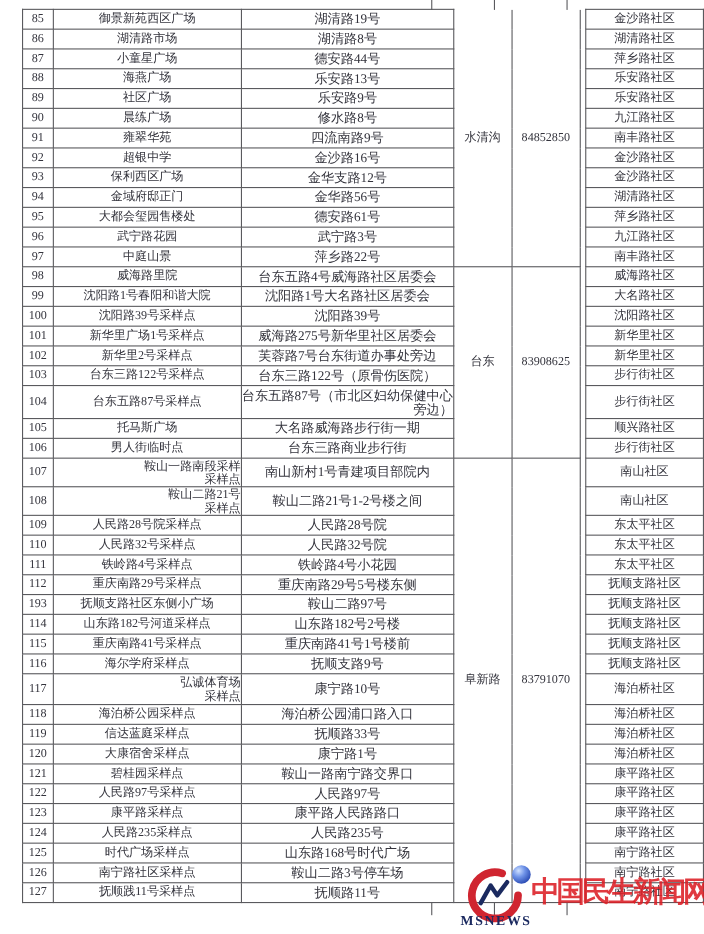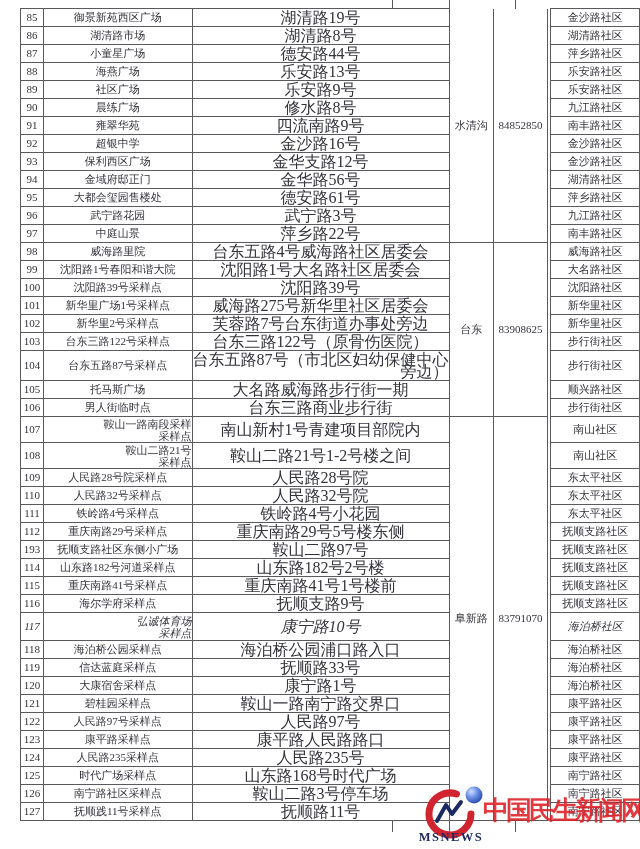--- a/index.html
+++ b/index.html
@@ -11,25 +11,25 @@
     position:absolute;left:20px;top:8px;border-collapse:collapse;table-layout:fixed;
   }
   #listing td{
     border:1px solid #5a5a5e;text-align:center;vertical-align:middle;
     font-size:11px;line-height:13px;color:#33333c;padding:0;overflow:hidden;
     white-space:nowrap;
   }
   #listing td .ln{display:block;line-height:12px;white-space:nowrap;text-align:right;}
   #listing tr.h18{height:18px;}
   #listing tr.h26{height:26px;padding-left:36px;}
-  #listing tr.h28{height:28px;font-style:italic;}
+  #listing tr.h28{height:28px;}
   #listing tr.h30{height:30px;padding-left:42px;}
   #listing td.spacer{border:none;background:transparent;}
   #listing td.notop{border-top:none;}
-  #listing td.addr{font-size:16px;}
+  #listing td.addr{font-size:12px;}
   .vstub{position:absolute;width:1px;background:#5a5a5e;}
   
   .wm-logo{position:absolute;left:415px;top:784px;width:74px;height:60px;z-index:6;}
   .wm-sitename{
     position:absolute;left:483px;top:793px;z-index:6;white-space:nowrap;
     font-family:"Liberation Sans","DejaVu Sans",sans-serif;font-weight:bold;
     font-size:26px;letter-spacing:-3px;color:rgba(220,30,36,0.88);
   }
 </style>
 </head>

